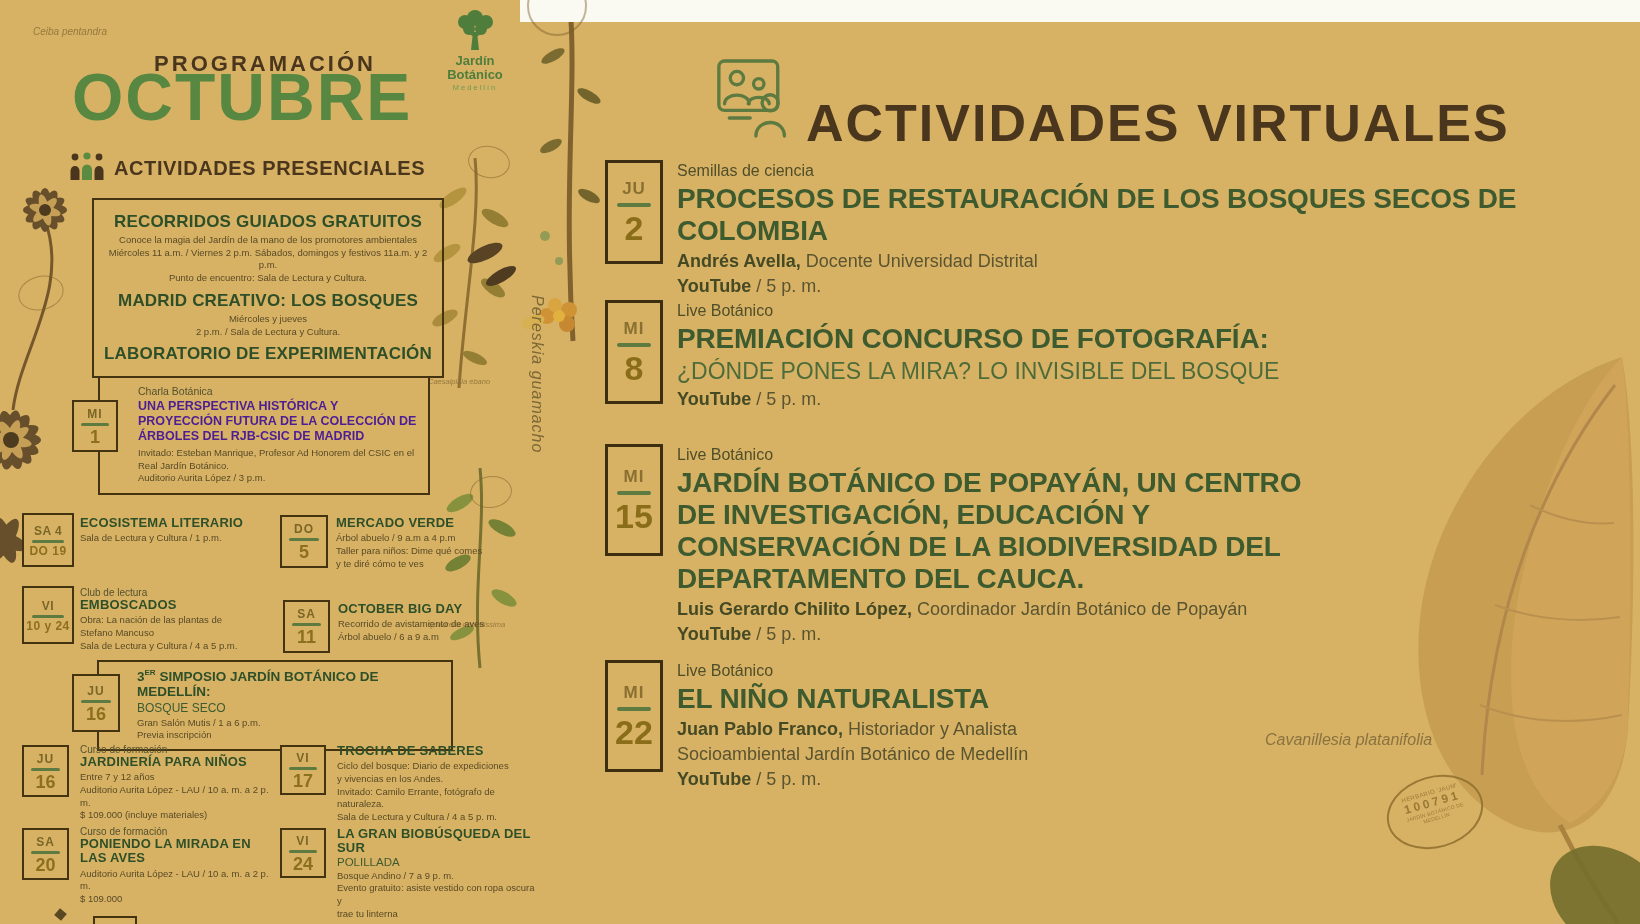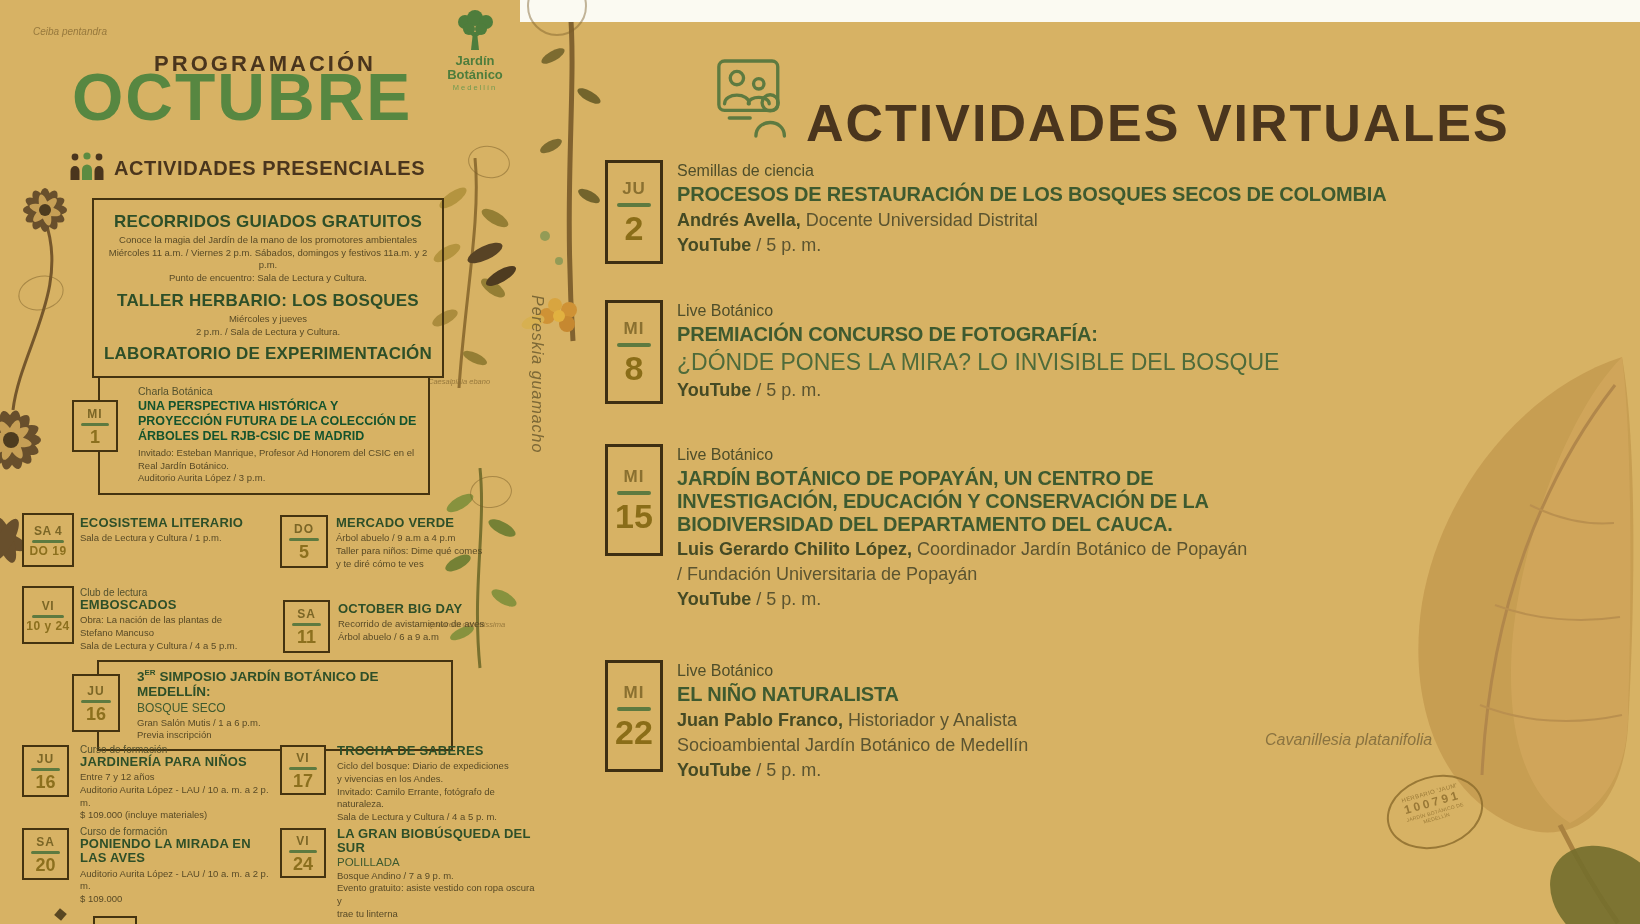--- a/index.html
+++ b/index.html
@@ -26,21 +26,21 @@
   .dbox{position:absolute;background:#d7b264;border:2px solid #443310;display:flex;
         flex-direction:column;align-items:center;justify-content:center;gap:2px;box-sizing:border-box;}
   .dbox .top{font-size:12px;font-weight:700;color:#7b6626;letter-spacing:1px;}
   .dbox .rule{width:68%;height:3px;background:#5d7a40;border-radius:2px;}
   .dbox .num{font-size:18px;font-weight:700;color:#8c701e;line-height:1;}
   .dbox.duo .top,.dbox.duo .num{font-size:12px;letter-spacing:.5px;}
   
   .feat-box{position:absolute;left:98px;top:376px;width:332px;border:2px solid #443310;
             padding:7px 10px 8px 38px;box-sizing:border-box;}
   .kicker{font-size:10px;color:#53512e;}
-  .ev-title{font-size:12.5px;font-weight:700;color:#14532d;line-height:1.2;margin:2px 0 3px;}
+  .ev-title{font-size:12.5px;font-weight:700;color:#4c1d95;line-height:1.2;margin:2px 0 3px;}
   .simp-box{position:absolute;left:97px;top:660px;width:356px;border:2px solid #443310;
             padding:6px 10px 7px 38px;box-sizing:border-box;}
   .simp-title{font-size:13.5px;font-weight:700;color:#2e4f28;line-height:1.15;}
   .simp-sub{font-size:12px;color:#3e5a2f;margin:1px 0 2px;}
   sup{font-size:8px;}
   
   .ev{position:absolute;width:200px;}
   .ev .title{font-size:13px;font-weight:700;color:#2e4f28;letter-spacing:.2px;line-height:1.1;}
   .ev .subtitle{font-size:11.5px;color:#3e5a2f;}
   .ev .lines{margin-top:2px;}
@@ -49,21 +49,21 @@
   .r-title{position:absolute;left:806px;top:62px;font-size:52px;font-weight:700;
            color:#4a351d;letter-spacing:2px;line-height:1;}
   .r-ev{position:absolute;left:605px;display:flex;gap:14px;}
   .r-date{width:58px;height:104px;border:3px solid #3e2f12;background:transparent;display:flex;
           flex-direction:column;align-items:center;justify-content:center;gap:4px;box-sizing:border-box;flex:none;}
   .r-date .top{font-size:17px;font-weight:700;color:#8a7030;letter-spacing:1px;}
   .r-date .rule{width:64%;height:4px;background:#5d7a40;border-radius:2px;}
   .r-date .num{font-size:34px;font-weight:700;color:#8a6d18;line-height:1;}
   .r-body{max-width:900px;padding-top:2px;}
   .r-kicker{font-size:16px;color:#4f4e2a;}
-  .r-ev-title{font-size:20px;font-weight:700;color:#3e5a2f;line-height:1.14;letter-spacing:-.2px;margin:3px 0;}
+  .r-ev-title{font-size:28px;font-weight:700;color:#3e5a2f;line-height:1.14;letter-spacing:-.2px;margin:3px 0;}
   .t-mid{max-width:625px;}
   .r-sub{font-size:23px;color:#4e6b3a;margin:1px 0 2px;}
   .r-line{font-size:18px;color:#5b5430;margin-top:4px;}
   .r-line b{color:#454a24;font-weight:700;}
   
   .vert{position:absolute;left:528px;top:295px;writing-mode:vertical-rl;font-style:italic;
         font-size:16px;color:#7c6836;letter-spacing:1px;}
   .cava{position:absolute;left:1265px;top:731px;font-style:italic;font-size:16px;color:#8a7340;}
   .stamp{position:absolute;left:1386px;top:776px;width:98px;height:72px;border:2px solid #8f6f2e;
          border-radius:50%;transform:rotate(-16deg);color:#8f6f2e;text-align:center;opacity:.85;box-sizing:border-box;}
@@ -226,21 +226,21 @@
       </g>
     </svg>
     <h2>ACTIVIDADES PRESENCIALES</h2>
   </div>
 
   <div class="info-box">
     <div class="ib-title">RECORRIDOS GUIADOS GRATUITOS</div>
     <div class="lines">Conoce la magia del Jardín de la mano de los promotores ambientales
 Miércoles 11 a.m. / Viernes 2 p.m. Sábados, domingos y festivos 11a.m. y 2 p.m.
 Punto de encuentro: Sala de Lectura y Cultura.</div>
-    <div class="ib-title">TALLER HERBARIO: LOS BOSQUES</div>
+    <div class="ib-title">MADRID CREATIVO: LOS BOSQUES</div>
     <div class="lines">Miércoles y jueves
 2 p.m. / Sala de Lectura y Cultura.</div>
     <div class="ib-title">LABORATORIO DE EXPERIMENTACIÓN</div>
   </div>
 
   <div class="feat-box">
     <div class="kicker" style="font-size:10.5px;">Charla Botánica</div>
     <div class="ev-title" style="width:285px;">UNA PERSPECTIVA HISTÓRICA Y PROYECCIÓN FUTURA DE LA COLECCIÓN DE ÁRBOLES DEL RJB-CSIC DE MADRID</div>
     <div class="lines">Invitado: Esteban Manrique, Profesor Ad Honorem del CSIC en el Real Jardín Botánico.
 Auditorio Aurita López / 3 p.m.</div>
@@ -410,21 +410,20 @@
   <article class="r-ev" style="top:444px;">
     <div class="r-date" style="height:112px;">
       <span class="top">MI</span>
       <span class="rule"></span>
       <span class="num">15</span>
     </div>
     <div class="r-body">
       <div class="r-kicker">Live Botánico</div>
       <h3 class="r-ev-title t-mid">JARDÍN BOTÁNICO DE POPAYÁN, UN CENTRO DE INVESTIGACIÓN, EDUCACIÓN Y CONSERVACIÓN DE LA BIODIVERSIDAD DEL DEPARTAMENTO DEL CAUCA.</h3>
       <div class="r-line"><b>Luis Gerardo Chilito López,</b><span> Coordinador Jardín Botánico de Popayán</span></div>
-      <div class="r-line"> / Fundación Universitaria de Popayán</div>
       <div class="r-line"><b>YouTube</b><span> / 5 p. m.</span></div>
     </div>
   </article>
 
   <article class="r-ev" style="top:660px;">
     <div class="r-date" style="height:112px;">
       <span class="top">MI</span>
       <span class="rule"></span>
       <span class="num">22</span>
     </div>

